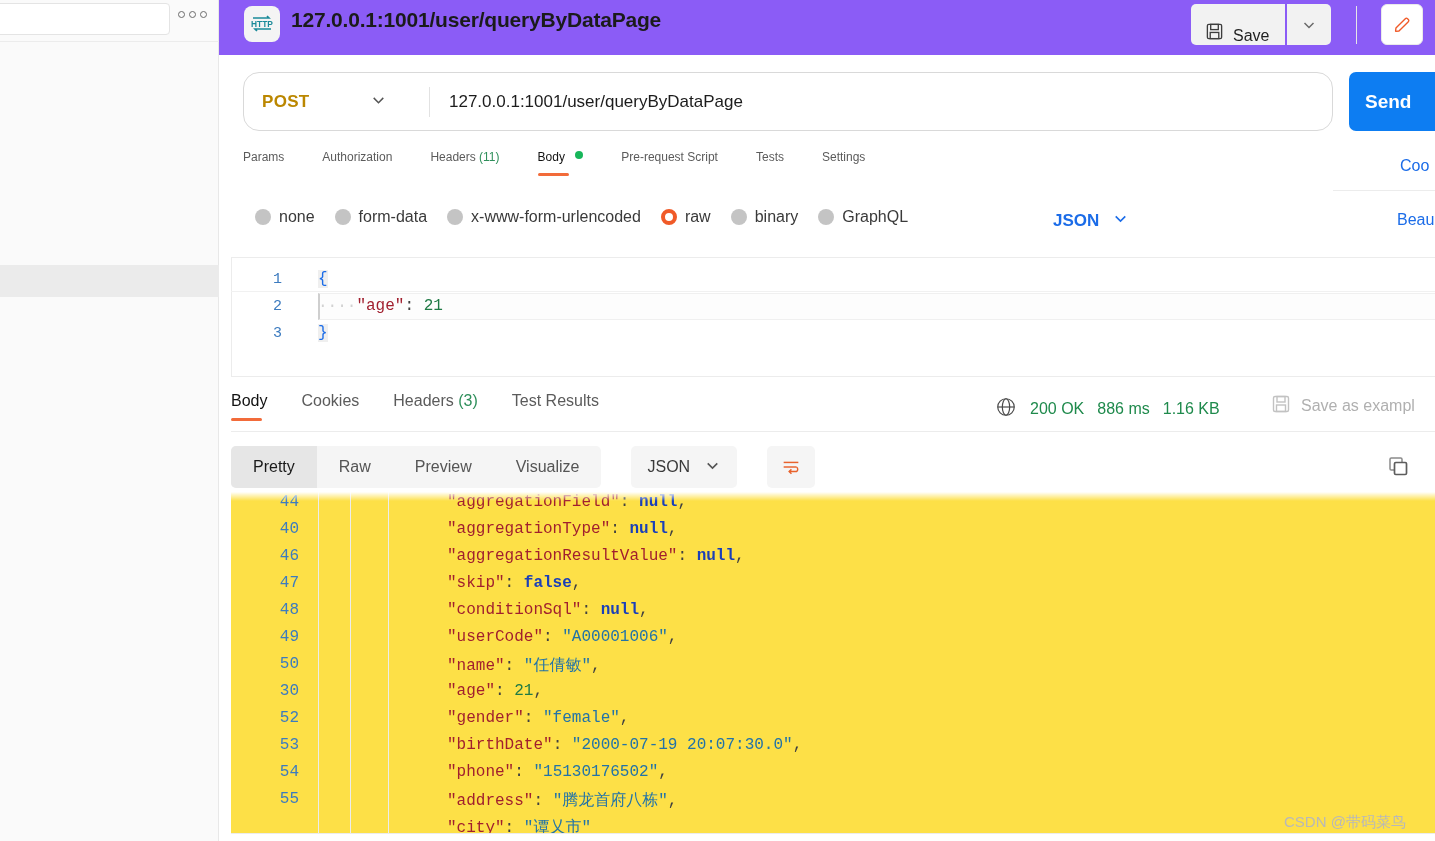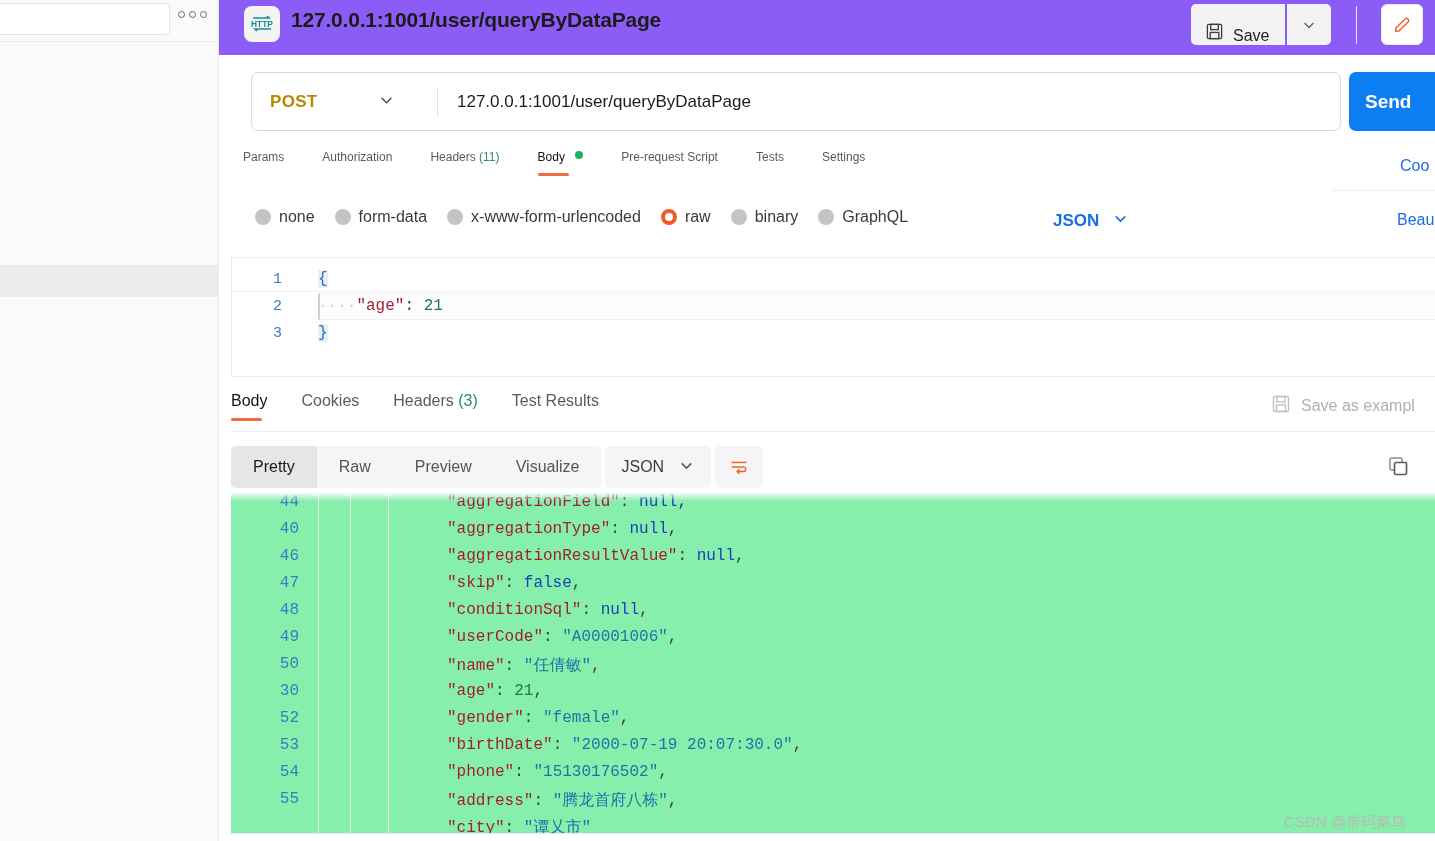--- a/index.html
+++ b/index.html
@@ -65,22 +65,22 @@
   .vsep { position: absolute; left: 1137px; top: 6px; width: 1px; height: 38px; background: #e6e6e6; }
   .edit-btn {
     position: absolute; left: 1162px; top: 4px; width: 42px; height: 41px;
     background: #fff; border: 1px solid #eaeaea; border-radius: 6px;
     display: flex; align-items: center; justify-content: center; cursor: pointer;
   }
 
   
   .urlbar {
     position: absolute; left: 243px; top: 72px; width: 1090px; height: 59px;
-    border: 1px solid #d9d9d9; border-radius: 7px; background: #fff;
-    display: flex; align-items: center; margin-left: 8px;
+    border: 1px solid #d9d9d9; border-radius: 16px; background: #fff;
+    display: flex; align-items: center;
   }
   .method { width: 185px; height: 100%; display: flex; align-items: center; position: relative; cursor: pointer; }
   .method .m-lbl { position: absolute; left: 18px; font-size: 17px; font-weight: bold; color: #bb8700; letter-spacing: 0.3px; }
   .method .m-caret { position: absolute; left: 126px; top: 50%; transform: translateY(-50%); }
   .method-sep { width: 1px; height: 30px; background: #e2e2e2; }
   .url-input {
     flex: 1; height: 100%; border: 0; outline: none; background: transparent;
     font-family: "Liberation Sans", sans-serif;
     font-size: 17px; color: #1c1c1c; padding-left: 19px;
   }
@@ -174,21 +174,21 @@
   .res-meta .m { font-size: 16px; color: #1f8a4c; white-space: nowrap; }
   .res-meta .mkb { color: #1f8a4c; }
   .save-example {
     position: absolute; left: 1271px; top: 394px; display: flex; align-items: center; gap: 10px;
     cursor: pointer;
   }
   .save-example .se-lbl { font-size: 16px; color: #b0b0b0; white-space: nowrap; }
   .res-rule { position: absolute; left: 231px; top: 431px; width: 1204px; height: 1px; background: #ececec; }
 
   
-  .res-toolbar { position: absolute; left: 231px; top: 446px; display: flex; align-items: center; gap: 4px; text-align: right; }
+  .res-toolbar { position: absolute; left: 231px; top: 446px; display: flex; align-items: center; gap: 30px; text-align: right; }
   .seg {
     display: flex; background: #f5f5f5; border-radius: 5px; overflow: hidden; height: 42px;
   }
   .seg .s {
     display: flex; align-items: center; padding: 0 22px; font-size: 16px; color: #555;
     cursor: pointer;
   }
   .seg .s.active { background: #e6e6e6; color: #1a1a1a; }
   .json-box {
     display: flex; align-items: center; gap: 14px; height: 42px; padding: 0 16px;
@@ -200,30 +200,30 @@
     display: flex; align-items: center; justify-content: center; cursor: pointer;
   }
   .copy-btn {
     position: absolute; left: 1384px; top: 452px; width: 28px; height: 28px;
     display: flex; align-items: center; justify-content: center; cursor: pointer;
   }
 
   
   .res-body {
     position: absolute; left: 231px; top: 492px; width: 1204px; height: 341px;
-    overflow: hidden; background: #86efac; font-family: "Liberation Mono", monospace;
+    overflow: hidden; background: #fde047; font-family: "Liberation Mono", monospace;
   }
   .res-body .ln {
     position: absolute; left: 0; width: 68px; text-align: right;
     font-size: 16px; color: #3c7bbf;
   }
   .res-body .cl { position: absolute; left: 216px; font-size: 16px; white-space: pre; }
   .guide { position: absolute; top: 0; width: 1px; height: 341px; background: #ececec; }
   .rstr { color: #2273a8; }
-  .rnull { color: #1a3fb8; font-weight: normal; }
+  .rnull { color: #1a3fb8; font-weight: bold; }
   .rnum { color: #1f7a45; }
   .res-topfade {
     position: absolute; left: 231px; top: 492px; width: 1204px; height: 9px;
     background: linear-gradient(#ffffff, rgba(255,255,255,0));
   }
   .res-botline { position: absolute; left: 231px; top: 833px; width: 1204px; height: 1px; background: #ececec; }
 
   
   .watermark {
     position: absolute; left: 1284px; top: 813px;
@@ -386,20 +386,32 @@
     </div>
     <div class="restab">
       <span>Headers</span>
       <span class="cnt">(3)</span>
     </div>
     <div class="restab">
       <span>Test Results</span>
     </div>
   </div>
 
+  <div class="res-meta">
+    <span>
+      <svg width="22" height="22" viewBox="0 0 24 24">
+        <circle cx="12" cy="12" r="9" fill="none" stroke="#4a4a4a" stroke-width="1.3"></circle>
+        <ellipse cx="12" cy="12" rx="4" ry="9" fill="none" stroke="#4a4a4a" stroke-width="1.3"></ellipse>
+        <line x1="3" y1="12" x2="21" y2="12" stroke="#4a4a4a" stroke-width="1.3"></line>
+      </svg>
+    </span>
+    <span class="m">200 OK</span>
+    <span class="m">886 ms</span>
+    <span class="m mkb">1.16 KB</span>
+  </div>
 
   <div class="save-example">
     <span>
       <svg width="20" height="20" viewBox="0 0 20 20">
         <rect x="2.5" y="2.5" width="15" height="15" rx="1.5" fill="none" stroke="#c2c2c2" stroke-width="1.4"></rect>
         <rect x="6" y="2.5" width="8" height="5.5" fill="none" stroke="#c2c2c2" stroke-width="1.4"></rect>
         <rect x="5.5" y="11" width="9" height="6.5" fill="none" stroke="#c2c2c2" stroke-width="1.4"></rect>
       </svg>
     </span>
     <span class="se-lbl">Save as exampl</span>

